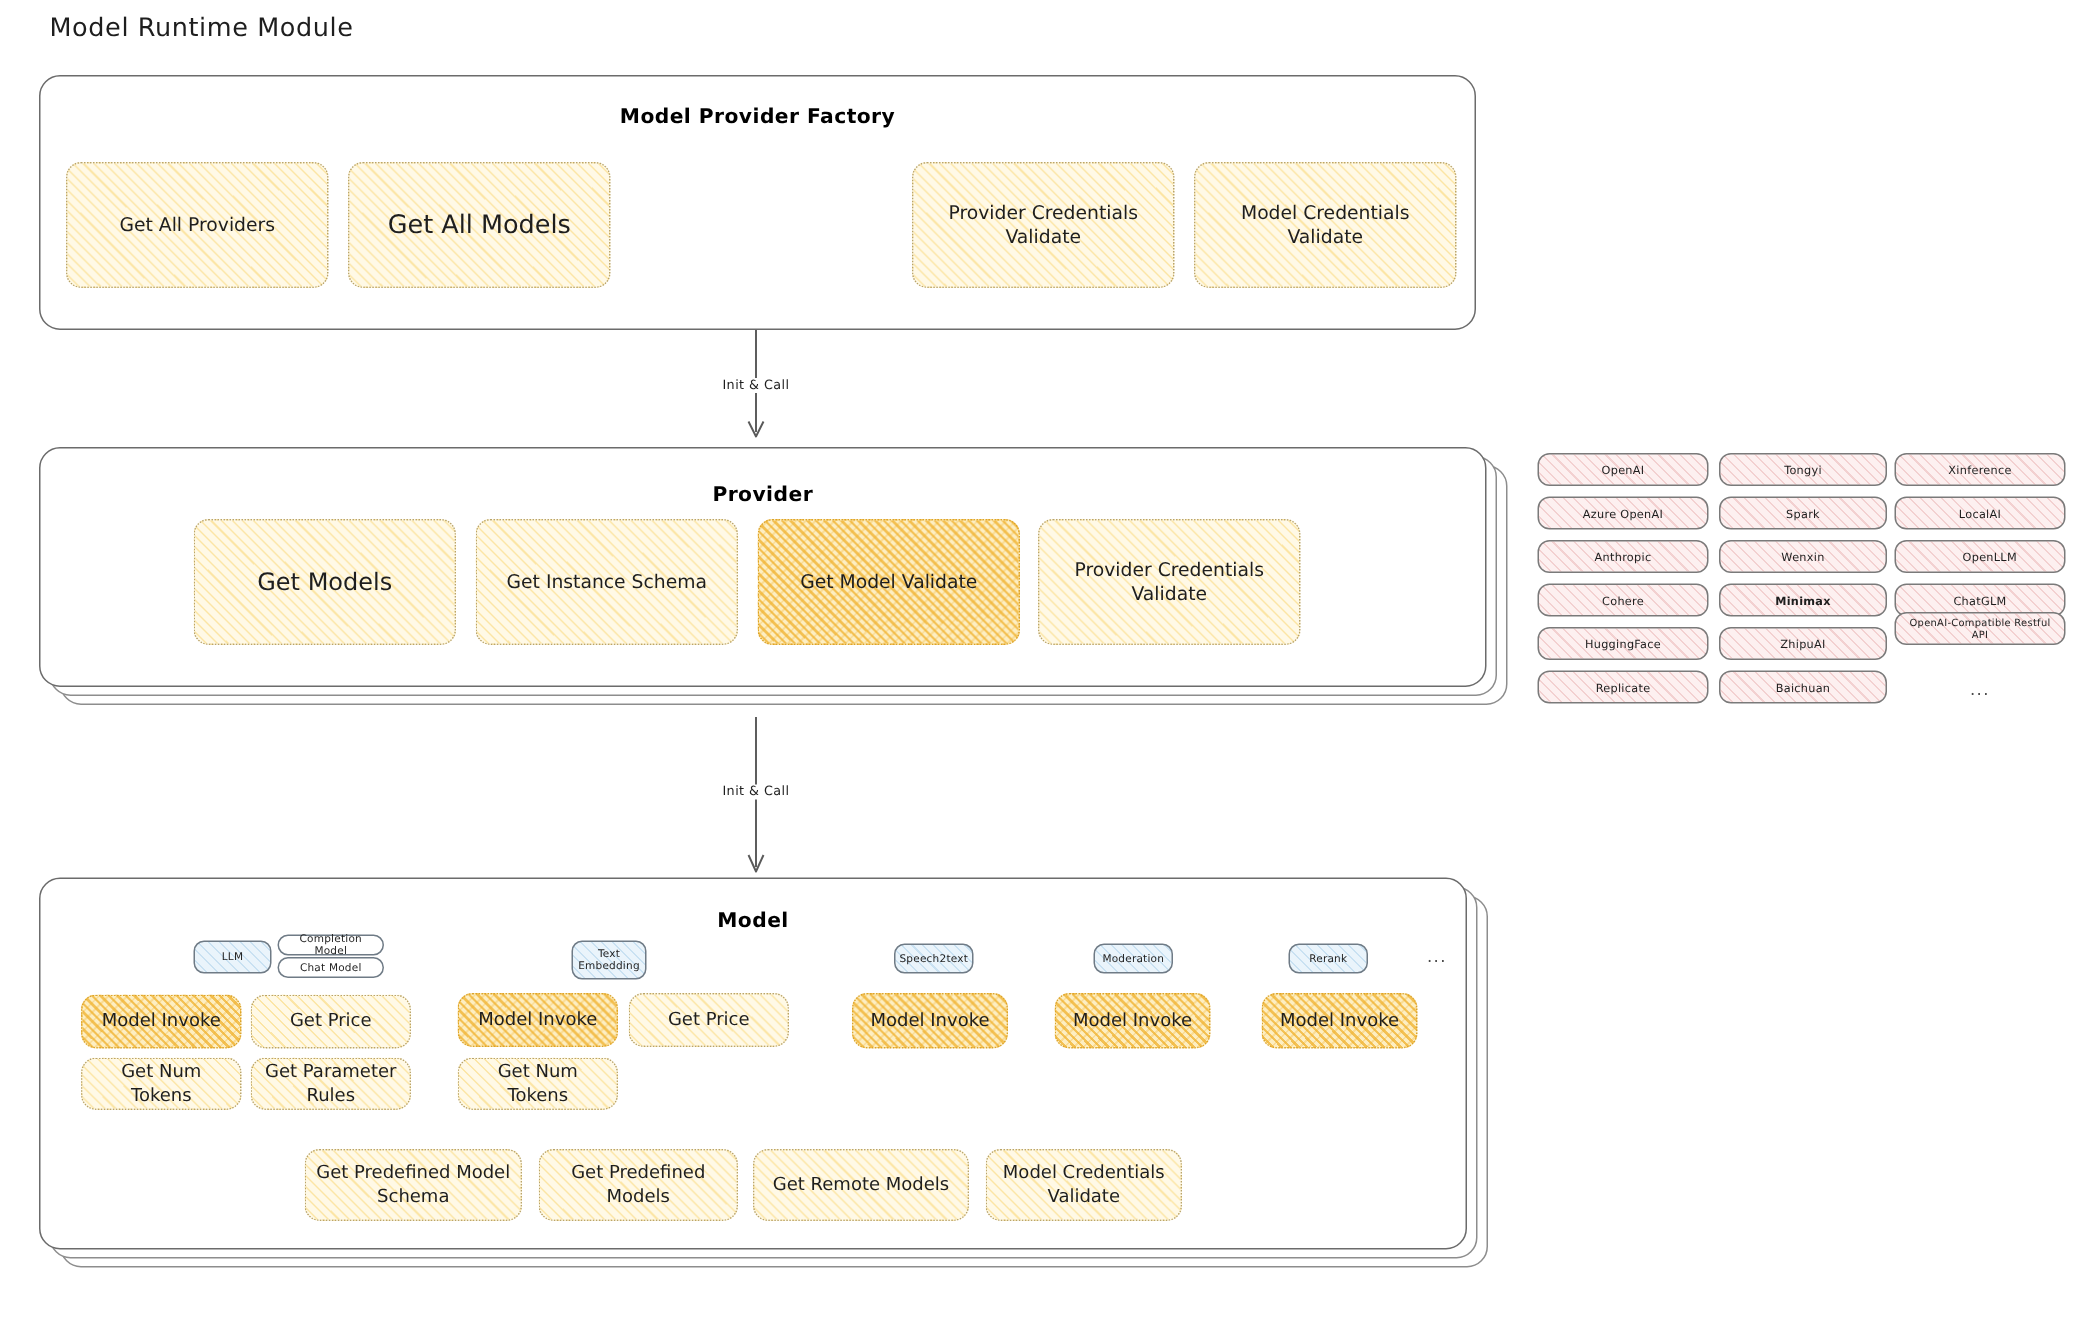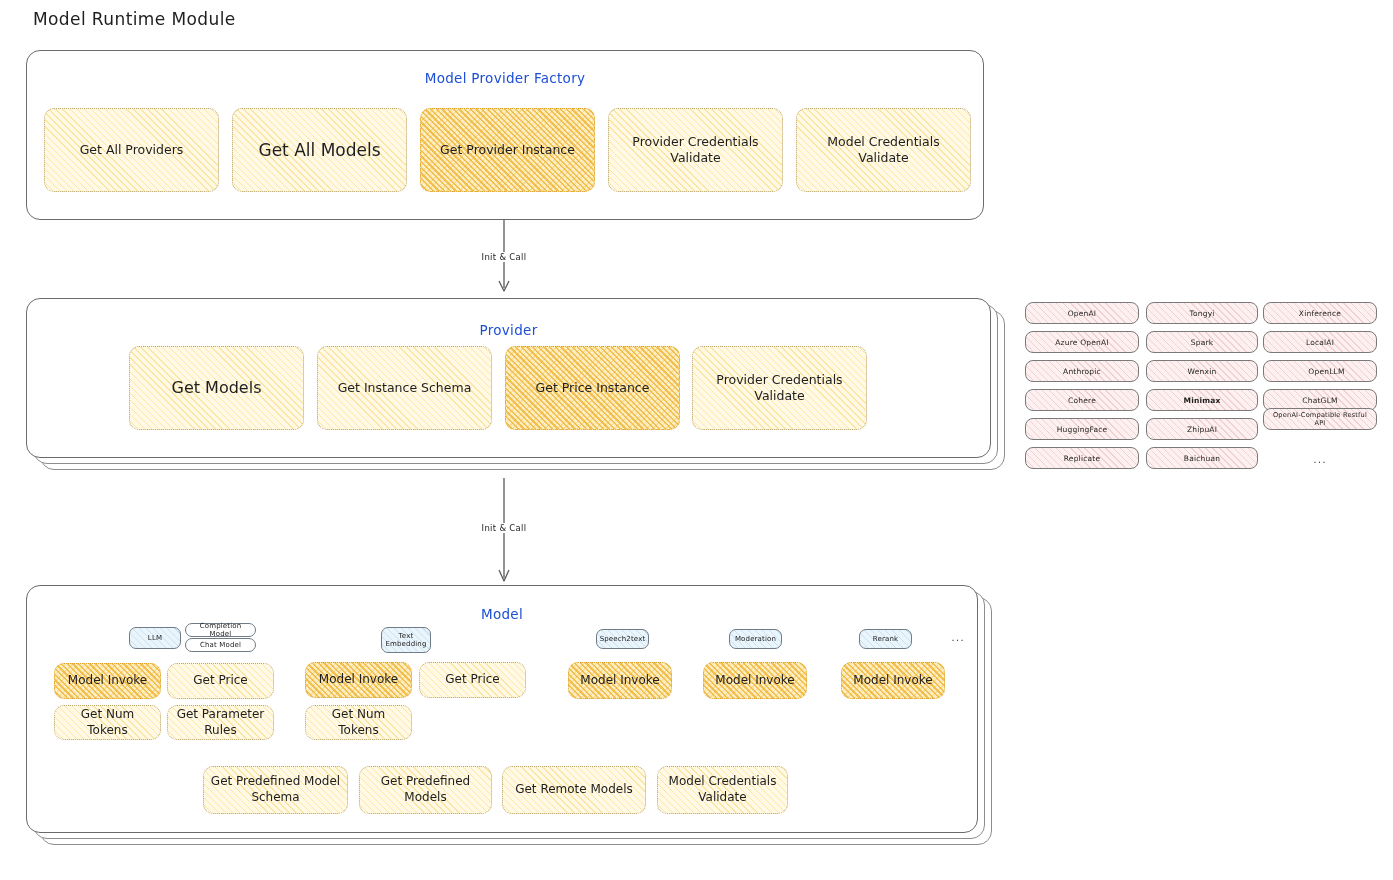--- a/index.html
+++ b/index.html
@@ -39,22 +39,23 @@
     position: absolute;
     background: #ffffff;
     border: 1.3px solid #8d8d8d;
     border-radius: 14px;
   }
   .container-title {
     position: absolute;
     width: 100%;
     text-align: center;
     font-size: 13.5px;
-    color: #1d4ed8;
+    color: #000000;
     letter-spacing: 0.3px;
+    font-weight: bold;
   }
 
   
   .node {
     position: absolute;
     display: flex;
     align-items: center;
     justify-content: center;
     text-align: center;
     border-radius: 10px;
@@ -169,38 +170,37 @@
 
 <div id="canvas">
 
   <div class="diagram-title">Model Runtime Module</div>
 
   <div class="container" style="left:26px; top:50px; width:958px; height:170px;">
     <div class="container-title" style="top:19px;">Model Provider Factory</div>
   </div>
   <div class="node" style="left:44px; top:108px; width:175px; height:84px; font-size:12.5px;">Get All Providers</div>
   <div class="node" style="left:232px; top:108px; width:175px; height:84px; font-size:17px;">Get All Models</div>
-  <div class="node hl" style="left:420px; top:108px; width:175px; height:84px; font-size:12.5px;">Get Provider Instance</div>
   <div class="node" style="left:608px; top:108px; width:175px; height:84px; font-size:12.5px;">Provider Credentials Validate</div>
   <div class="node" style="left:796px; top:108px; width:175px; height:84px; font-size:12.5px;">Model Credentials Validate</div>
 
   <svg class="arrow-svg" style="left:494px; top:220px;" width="20" height="80" viewBox="0 0 20 80">
     <path d="M10,0 L10,68" stroke="#5a5a5a" stroke-width="1.3" fill="none"></path>
     <path d="M5,61 L10,71 L15,61" stroke="#5a5a5a" stroke-width="1.3" fill="none" stroke-linejoin="round"></path>
   </svg>
   <div class="arrow-label" style="left:459px; top:252px; width:90px;">Init &amp; Call</div>
 
   <div class="container-stack-layer" style="left:40px; top:310px; width:965px; height:160px;"></div>
   <div class="container-stack-layer" style="left:33px; top:304px; width:965px; height:160px;"></div>
   <div class="container" style="left:26px; top:298px; width:965px; height:160px;">
     <div class="container-title" style="top:23px;">Provider</div>
   </div>
   <div class="node" style="left:129px; top:346px; width:175px; height:84px; font-size:16px;">Get Models</div>
   <div class="node" style="left:317px; top:346px; width:175px; height:84px; font-size:12.5px;">Get Instance Schema</div>
-  <div class="node hl" style="left:505px; top:346px; width:175px; height:84px; font-size:12.5px;">Get Price Instance</div>
+  <div class="node hl" style="left:505px; top:346px; width:175px; height:84px; font-size:12.5px;">Get Model Validate</div>
   <div class="node" style="left:692px; top:346px; width:175px; height:84px; font-size:12.5px;">Provider Credentials Validate</div>
 
   <div id="provider-list">
       <div class="pill" style="left: 1025px; top: 302px; width: 114px; height: 22px;">OpenAI</div>
       <div class="pill" style="left: 1025px; top: 331px; width: 114px; height: 22px;">Azure OpenAI</div>
       <div class="pill" style="left: 1025px; top: 360px; width: 114px; height: 22px;">Anthropic</div>
       <div class="pill" style="left: 1025px; top: 389px; width: 114px; height: 22px;">Cohere</div>
       <div class="pill" style="left: 1025px; top: 418px; width: 114px; height: 22px;">HuggingFace</div>
       <div class="pill" style="left: 1025px; top: 447px; width: 114px; height: 22px;">Replicate</div>
       <div class="pill" style="left: 1146px; top: 302px; width: 112px; height: 22px;">Tongyi</div>

